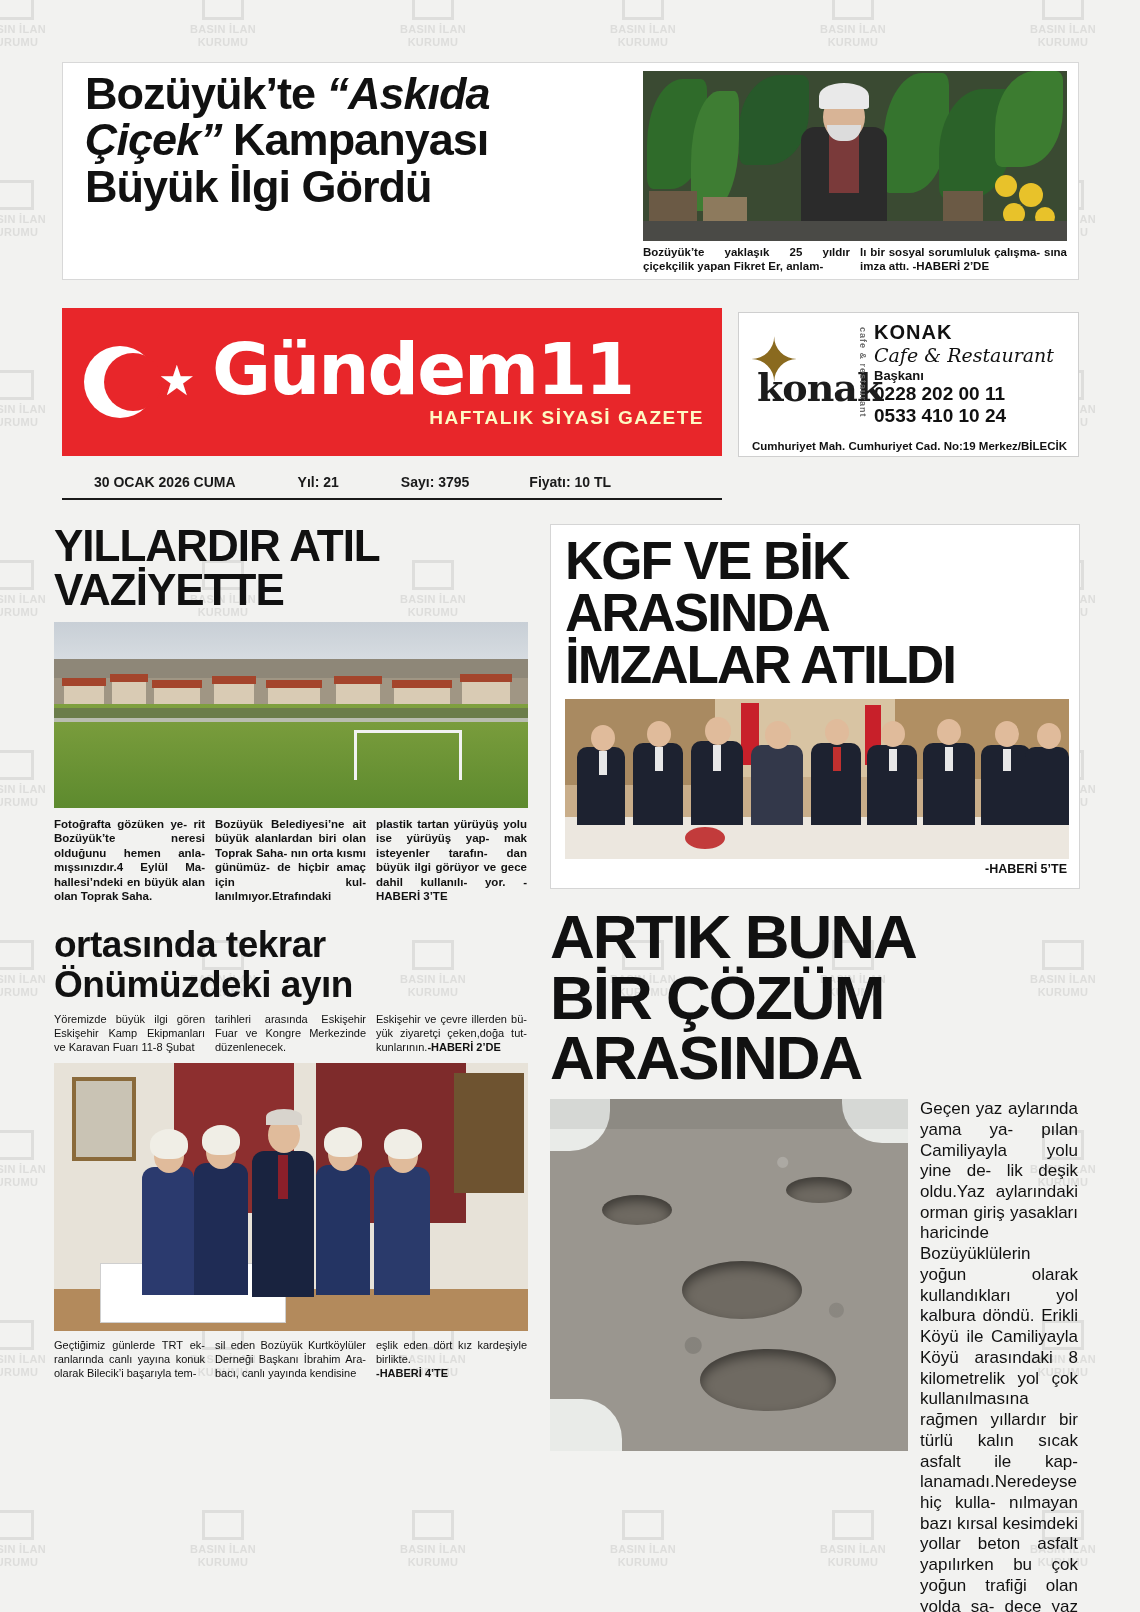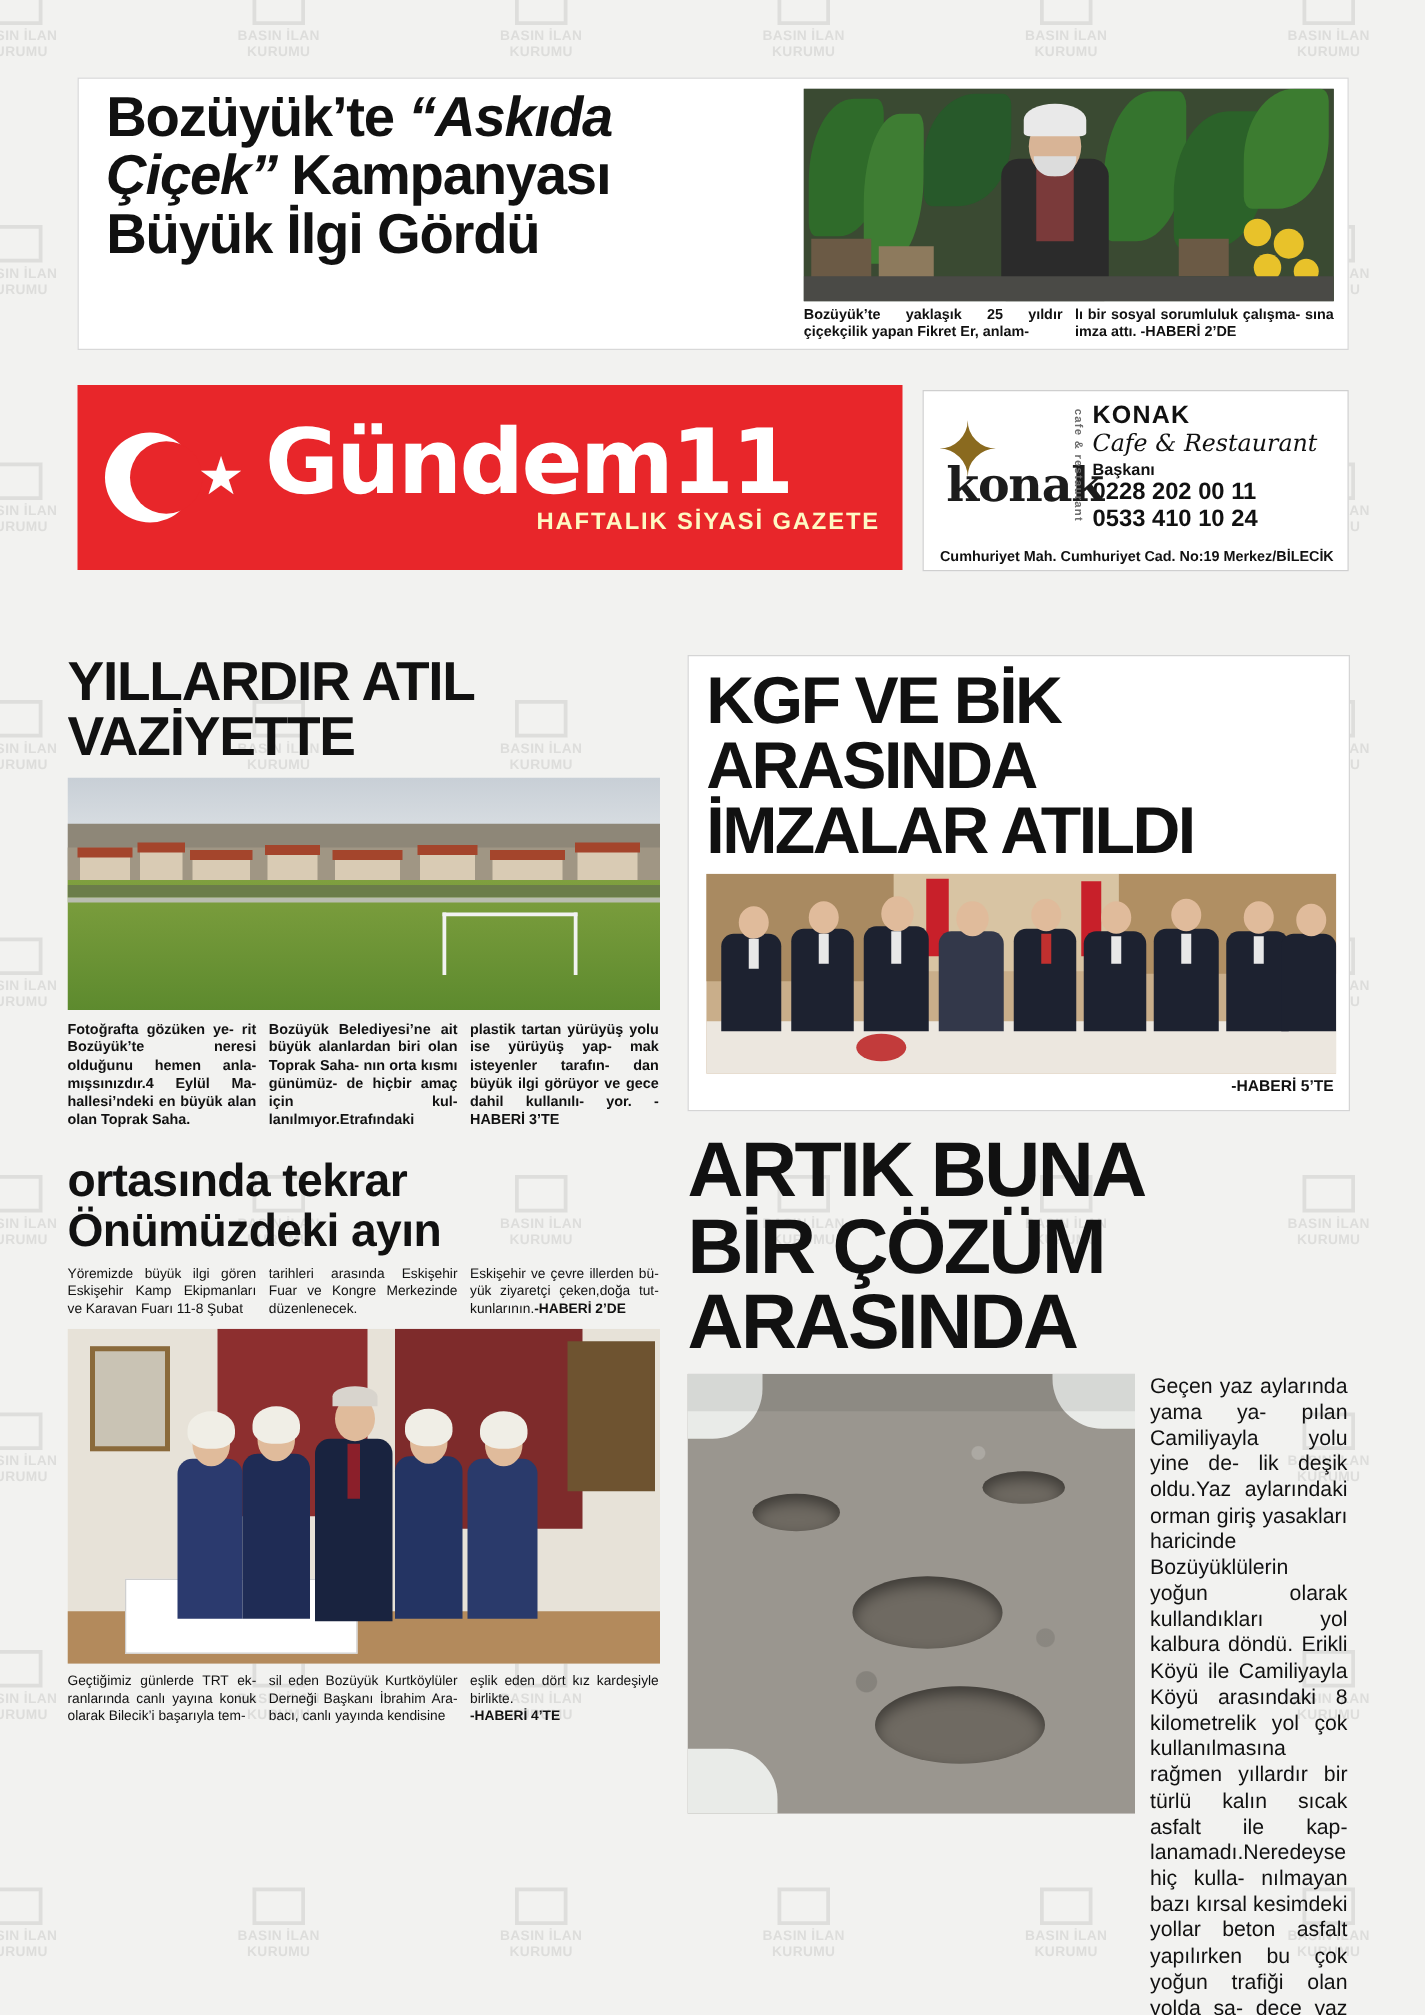--- a/index.html
+++ b/index.html
@@ -435,20 +435,26 @@
     <div class="konak-info">
       <div class="k1">KONAK</div>
       <div class="k2">Cafe &amp; Restaurant</div>
       <div class="k3">Başkanı</div>
       <div class="k4">0228 202 00 11</div>
       <div class="k4">0533 410 10 24</div>
     </div>
     <div class="konak-addr">Cumhuriyet Mah. Cumhuriyet Cad. No:19 Merkez/BİLECİK</div>
   </div>
 
+  <div class="infobar">
+    <span class="ib-date">30 OCAK 2026 CUMA</span>
+    <span class="ib-year">Yıl: 21</span>
+    <span class="ib-no">Sayı: 3795</span>
+    <span class="ib-price">Fiyatı:  10 TL</span>
+  </div>
 
   <div class="left-col">
 
     <div class="h-atil">
       <div>YILLARDIR ATIL</div>
       <div>VAZİYETTE</div>
     </div>
 
     <div class="photo-field">
       <div class="ph">

